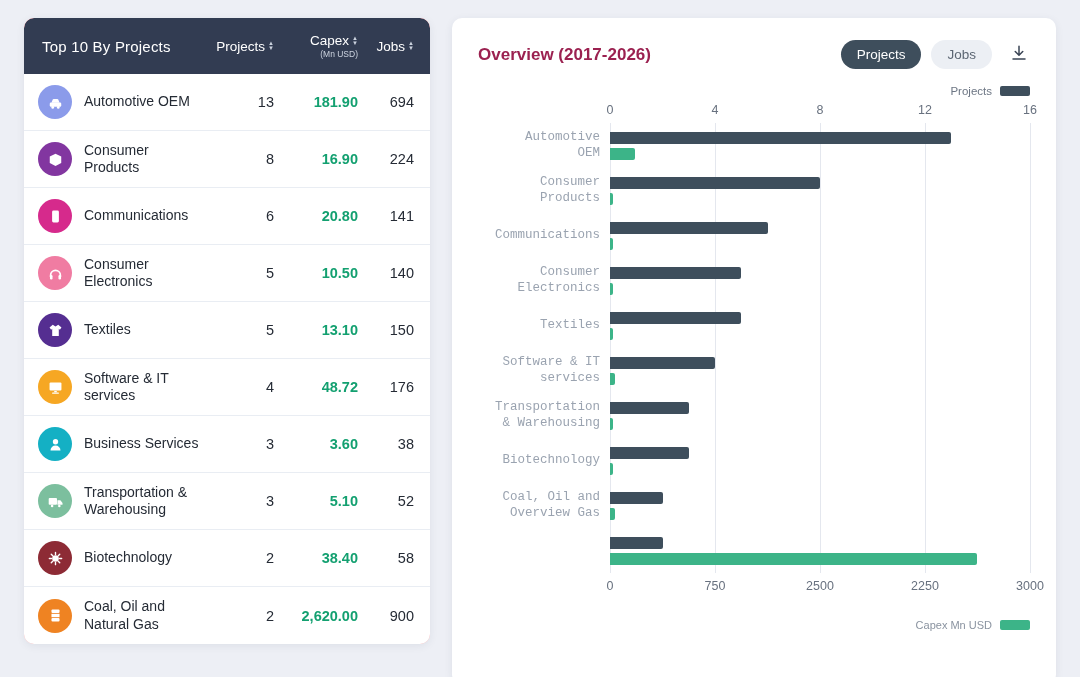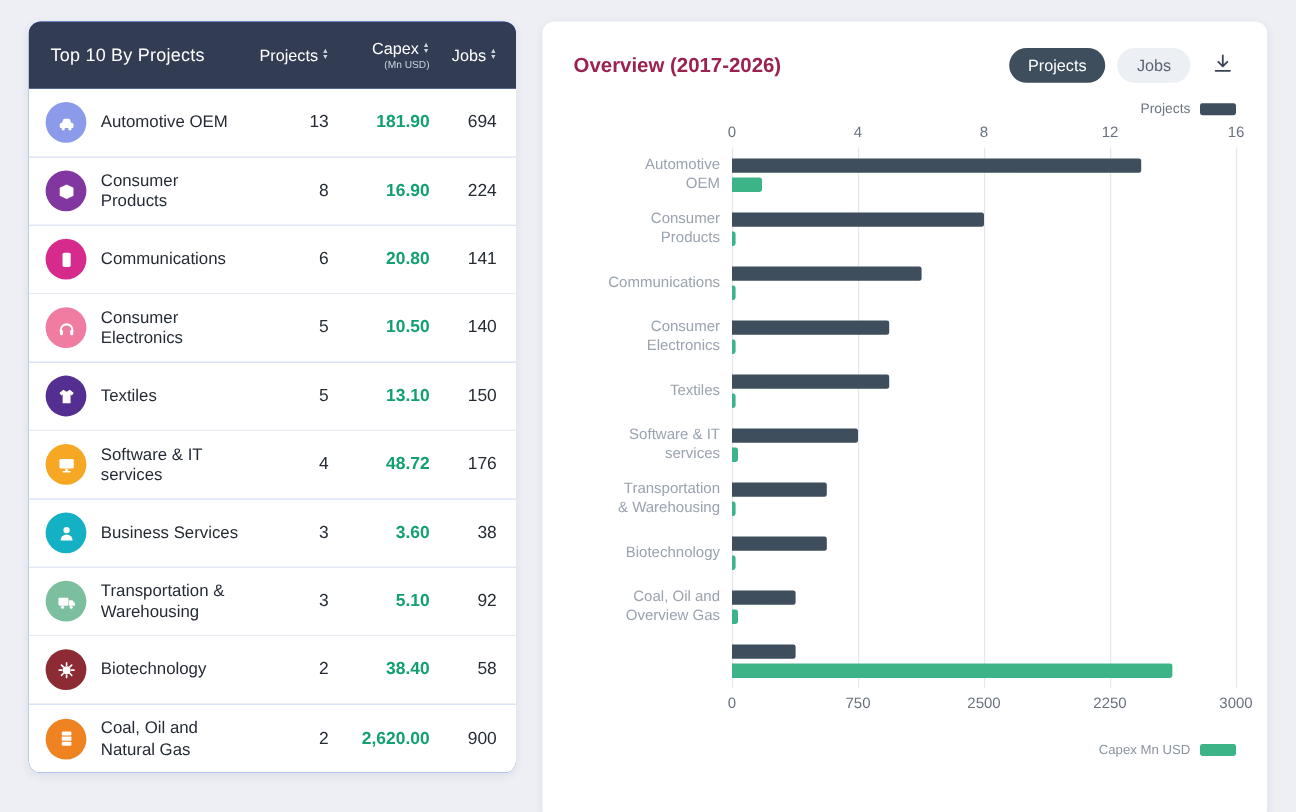--- a/index.html
+++ b/index.html
@@ -6,21 +6,21 @@
   html,body { margin:0; padding:0; }
   body {
     width:1080px; height:677px; overflow:hidden;
     background: var(--page-bg, #edeff5);
     font-family: "Liberation Sans", sans-serif;
   }
   .page { display:flex; gap:22px; padding:18px 24px; height:100%; }
 
   
   .left-card {
-    width:406px; flex:none; background:#1d4ed8; border-radius:10px;
+    width:406px; flex:none; background:#fca5a5; border-radius:10px;
     box-shadow:0 2px 8px rgba(40,50,80,.08); overflow:hidden; height:fit-content;
   }
   .table-header {
     background:var(--header-bg,#323c52); color:#fff;
     display:grid; grid-template-columns:1fr 62px 84px 56px; align-items:center;
     min-height:56px; padding:8px 16px 8px 18px; border-radius:10px 10px 0 0;
   }
   .table-title { font-size:15px; font-weight:500; letter-spacing:.2px; }
   .col-head { display:flex; flex-direction:column; align-items:flex-end; font-size:13.5px; font-weight:500; }
   .col-head .lbl-row { display:flex; align-items:center; gap:3px; }
@@ -69,21 +69,21 @@
   .axis-track { flex:1; position:relative; height:20px; }
   .axis-track span { position:absolute; transform:translateX(-50%); font-size:12.5px; color:var(--axis-gray,#68717f); top:0; }
   .axis-row.bottom .axis-track { height:22px; }
   .axis-row.bottom .axis-track span { top:6px; }
 
   .plot-body { display:flex; }
   .labels-col { width:132px; flex:none; padding-right:10px; display:flex; flex-direction:column; }
   .cat-label {
     height:45px; display:flex; align-items:center; justify-content:flex-end;
     text-align:right; font-size:12.5px; color:var(--label-gray,#9aa3b0);
-    white-space:pre-line; line-height:1.25;
+    white-space:pre-line; line-height:1.25;font-family:Liberation Mono, monospace;
   }
   .plot { flex:1; position:relative; }
   .gridline { position:absolute; top:0; bottom:0; width:1px; background:var(--grid-line,#e4e7ee); }
   .bar-row { height:45px; display:flex; flex-direction:column; justify-content:center; gap:4px; position:relative; }
   .bar { height:12px; border-radius:0 2px 2px 0; }
   .bar.dark { background:var(--dark-bar,#3e4e5c); }
   .bar.green { background:var(--green-bar,#3cb488); }
 </style>
 </head>
 <body>
@@ -229,21 +229,21 @@
                 <rect x="1.6" y="4.8" width="7.8" height="6.2" rx="0.8"></rect>
                 <path d="M9.8 6.8h2.8l2 2.6V11H9.8z"></path>
                 <circle cx="4.8" cy="12.2" r="1.2"></circle>
                 <circle cx="11.6" cy="12.2" r="1.2"></circle>
               </svg>
       </span>
       <span class="row-name">Transportation &amp; Warehousing</span>
     </div>
     <div class="num">3</div>
     <div class="num capex">5.10</div>
-    <div class="num">92</div>
+    <div class="num">52</div>
   </div>
   <div class="t-row">
     <div class="name-cell">
       <span class="row-icon" style="background:#8d2b35">
         <svg viewBox="0 0 16 16" width="17" height="17">
                 <circle cx="8" cy="8" r="3.1"></circle>
                 <path class="st" d="M8 2.2v2M8 11.8v2M2.2 8h2M11.8 8h2M4 4l1.4 1.4M10.6 10.6L12 12M12 4l-1.4 1.4M5.4 10.6L4 12" stroke-width="1.3" stroke-linecap="round"></path>
               </svg>
       </span>
       <span class="row-name">Biotechnology</span>

